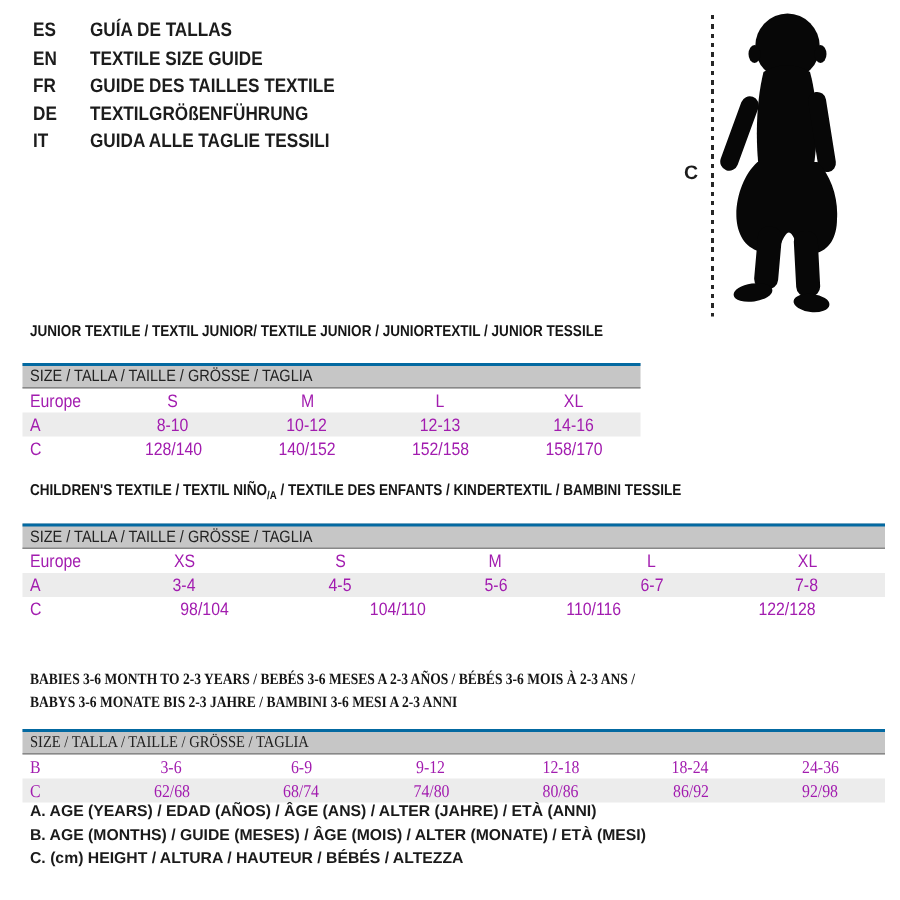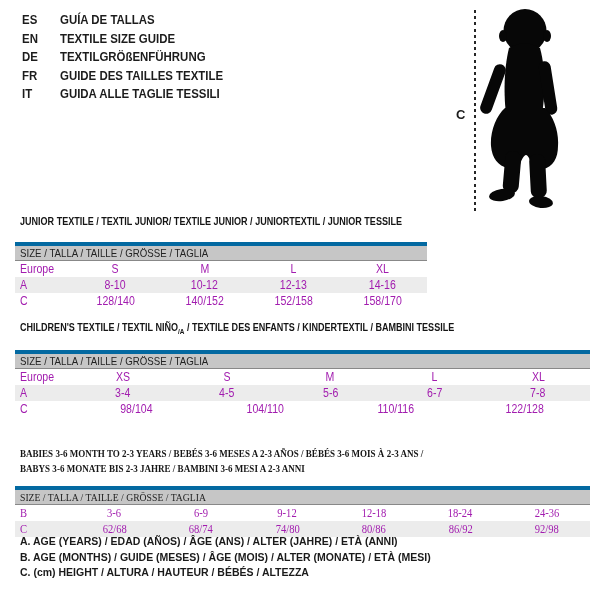--- a/index.html
+++ b/index.html
@@ -23,21 +23,21 @@
     background:repeating-linear-gradient(to bottom,#262626 0 3px,transparent 3px 6.2px);}
   .c-label{position:absolute;left:456px;top:107px;font-size:13px;font-weight:bold;}
   .baby-svg{position:absolute;left:479px;top:6px;}
 
   
   .section{position:absolute;left:15px;}
   .sec-title{margin-left:5px;font-weight:bold;font-size:10.5px;line-height:15px;color:#151515;}
   .tsub{font-size:7.5px;vertical-align:-2.5px;}
   .size-table{width:100%;}
   .band{height:14px;line-height:14px;background:#c6c6c6;
-    border-top:4px solid #0369a1;border-bottom:1px solid #888888;
+    border-top:2px solid #0369a1;border-bottom:1px solid #888888;
     padding-left:5px;font-size:11px;color:#222;}
   .trow{display:flex;height:16px;line-height:16px;font-size:12px;color:#a21caf;}
   .trow.shaded{background:#ececec;}
   .tlabel{width:56px;padding-left:5px;box-sizing:border-box;text-align:left;}
   .tcell{flex:1;text-align:center;}
 
   
   .footnotes{position:absolute;left:20px;top:534px;}
   .fline{height:15.7px;line-height:15.7px;font-weight:bold;font-size:10.5px;color:#1a1a1a;}
 </style>
@@ -47,26 +47,26 @@
 <div class="lang-list">
     <div class="lang-row">
       <div class="lang-code"><span class="cx">ES</span></div>
       <div><span class="cx">GUÍA DE TALLAS</span></div>
     </div>
     <div class="lang-row">
       <div class="lang-code"><span class="cx">EN</span></div>
       <div><span class="cx">TEXTILE SIZE GUIDE</span></div>
     </div>
     <div class="lang-row">
+      <div class="lang-code"><span class="cx">FR</span></div>
+      <div><span class="cx">GUIDE DES TAILLES TEXTILE</span></div>
+    </div>
+    <div class="lang-row">
       <div class="lang-code"><span class="cx">DE</span></div>
       <div><span class="cx">TEXTILGRÖßENFÜHRUNG</span></div>
-    </div>
-    <div class="lang-row">
-      <div class="lang-code"><span class="cx">FR</span></div>
-      <div><span class="cx">GUIDE DES TAILLES TEXTILE</span></div>
     </div>
     <div class="lang-row">
       <div class="lang-code"><span class="cx">IT</span></div>
       <div><span class="cx">GUIDA ALLE TAGLIE TESSILI</span></div>
     </div>
   </div>
 
 <div class="dotted-line"></div>
 <div class="c-label">C</div>
 <svg class="baby-svg" width="94" height="206" viewBox="0 0 94 206" aria-hidden="true">

